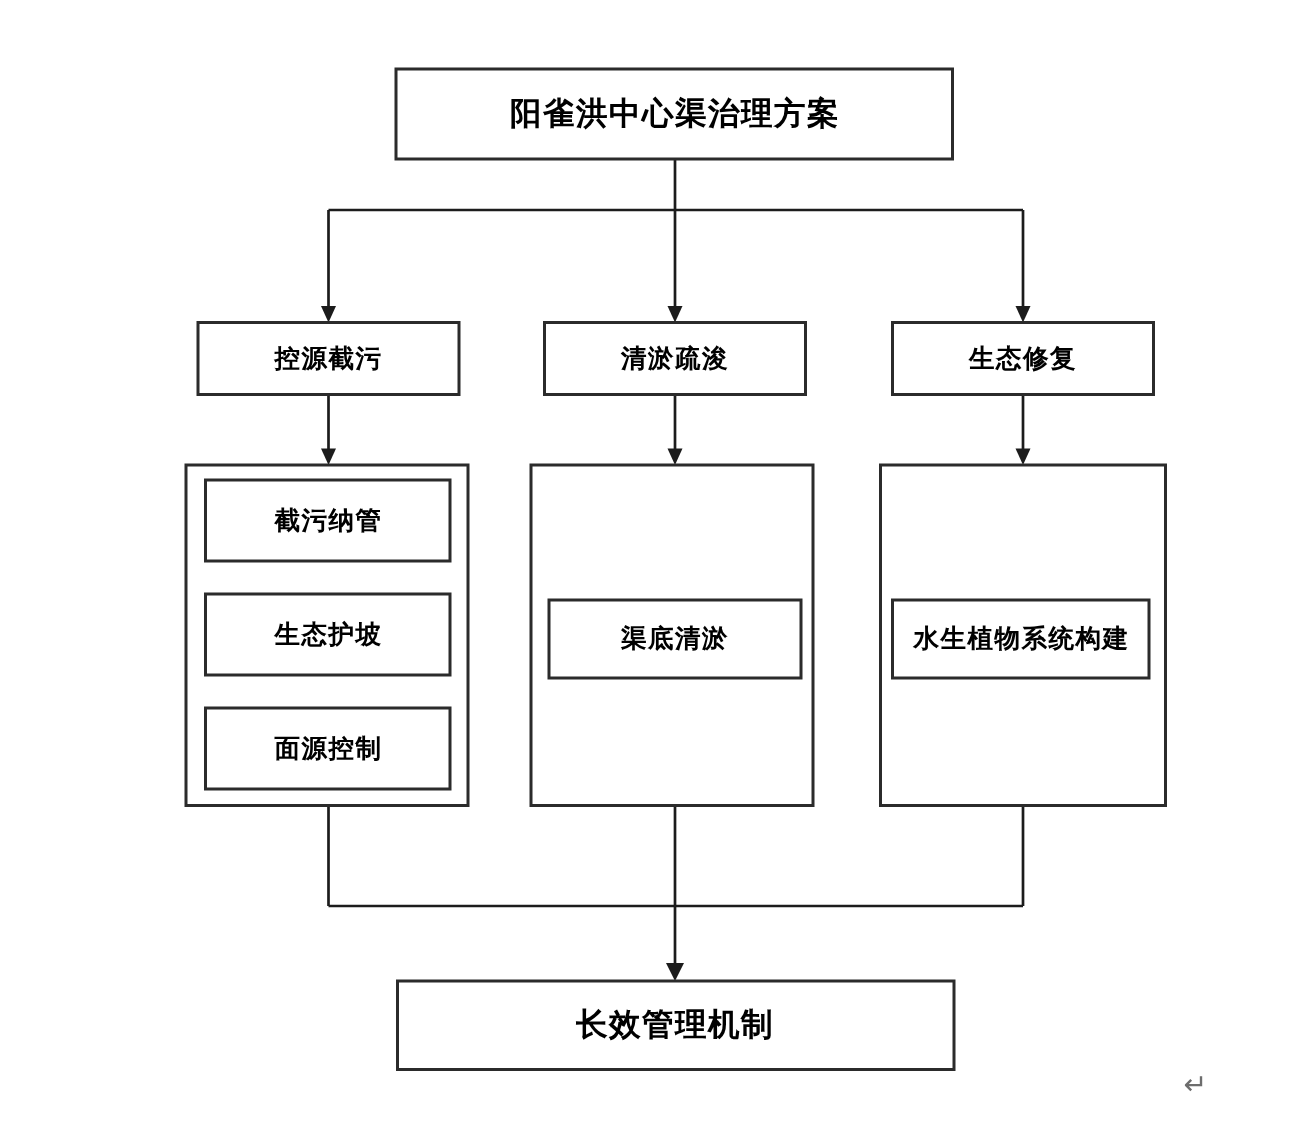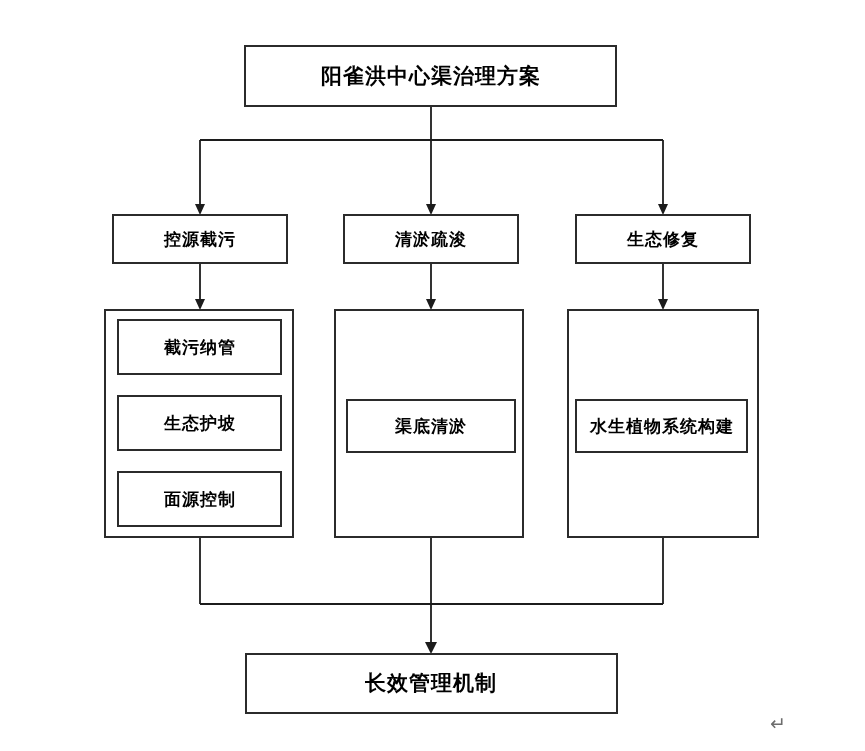--- a/index.html
+++ b/index.html
@@ -11,20 +11,21 @@
     width: 865px;
     height: 751px;
     font-family: "DejaVu Sans", "Liberation Sans", sans-serif;
     overflow: hidden;
   }
   #diagram-root {
     position: relative;
     width: 725px;
     height: 751px;
     background: #ffffff;
+    margin-left: 19px;
   }
   svg#flowchart {
     display: block;
     width: 865px;
     height: 751px;
   }
   .node-box {
     fill: #ffffff;
     stroke: #2b2b2b;
     stroke-width: 2;

